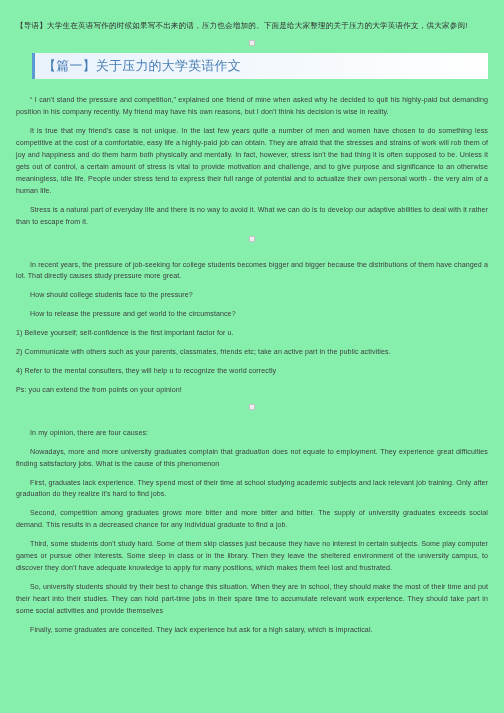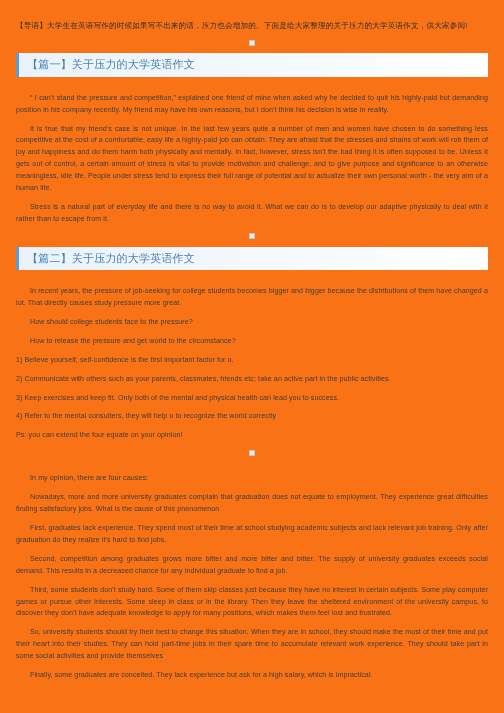--- a/index.html
+++ b/index.html
@@ -12,21 +12,21 @@
     height: 713px;
     font-family: "Liberation Sans", "DejaVu Sans", sans-serif;
     color: #3a3a3a;
     overflow: hidden;
   }
   .page {
     width: 504px;
     height: 713px;
     box-sizing: border-box;
     padding: 20px 16px 6px 16px;
-    background: #f97316;
+    background: #86efac;
     position: relative;
   }
   .intro {
     font-size: 7.6px;
     line-height: 1.62;
     color: #2f2f2f;
     margin: 0 0 3px 0;
     text-align: justify;
     letter-spacing: 0.15px;
   }
@@ -43,22 +43,22 @@
     width: 4px;
     height: 4px;
     border: 1px solid #c4c4c4;
     background: #eeeeee;
     vertical-align: middle;
   }
   .section-head {
     background: linear-gradient(to right, #e9f2fb 0%, #f4f9fd 55%, #ffffff 100%);
     border-left: 3px solid #5b9bd5;
     padding: 4px 0 4px 8px;
-    margin: 0 0 6px 0;
-    font-size: 11px;
+    margin: 0 0 6px 16px;
+    font-size: 13px;
     color: #4a7fb5;
     line-height: 1.4;
     letter-spacing: 0.2px;
   }
   .section-body {
     margin: 16px 0 4px 0;
   }
   p.para {
     font-size: 7.1px;
     line-height: 1.68;
@@ -79,35 +79,33 @@
 <div class="page">
 
   <p class="intro">【导语】大学生在英语写作的时候如果写不出来的话，压力也会增加的。下面是给大家整理的关于压力的大学英语作文，供大家参阅!</p>
 
   <div class="sep"><span></span></div>
 
   <div class="section-head">【篇一】关于压力的大学英语作文</div>
   <div class="section-body">
     <p class="para">“ I can't stand the pressure and competition,” explained one friend of mine when asked why he decided to quit his highly-paid but demanding position in his company recently. My friend may have his own reasons, but I don't think his decision is wise in reality.</p>
     <p class="para">It is true that my friend's case is not unique. In the last few years quite a number of men and women have chosen to do something less competitive at the cost of a comfortable, easy life a highly-paid job can obtain. They are afraid that the stresses and strains of work will rob them of joy and happiness and do them harm both physically and mentally. In fact, however, stress isn't the bad thing it is often supposed to be. Unless it gets out of control, a certain amount of stress is vital to provide motivation and challenge, and to give purpose and significance to an otherwise meaningless, idle life. People under stress tend to express their full range of potential and to actualize their own personal worth - the very aim of a human life.</p>
-    <p class="para">Stress is a natural part of everyday life and there is no way to avoid it. What we can do is to develop our adaptive physically to deal with it rather than to escape from it.</p>
+    <p class="para">Stress is a natural part of everyday life and there is no way to avoid it. What we can do is to develop our adaptive abilities to deal with it rather than to escape from it.</p>
   </div>
 
   <div class="sep"><span></span></div>
 
-  <div class="section-head">【篇二】关于压力的大学英语作文</div>
   <div class="section-body">
     <p class="para">In recent years, the pressure of job-seeking for college students becomes bigger and bigger because the distributions of them have changed a lot. That directly causes study pressure more great.</p>
     <p class="para">How should college students face to the pressure?</p>
     <p class="para">How to release the pressure and get world to the circumstance?</p>
     <p class="para listitem">1) Believe yourself; self-confidence is the first important factor for u.</p>
     <p class="para listitem">2) Communicate with others such as your parents, classmates, friends etc; take an active part in the public activities.</p>
-    <p class="para listitem">3) Keep exercises and keep fit. Only both of the mental and physical health can lead you to success.</p>
     <p class="para listitem">4) Refer to the mental consulters, they will help u to recognize the world correctly</p>
-    <p class="para listitem">Ps: you can extend the four equate on your opinion!</p>
+    <p class="para listitem">Ps: you can extend the from points on your opinion!</p>
   </div>
 
   <div class="sep"><span></span></div>
 
   <div class="section-body">
     <p class="para">In my opinion, there are four causes:</p>
     <p class="para">Nowadays, more and more university graduates complain that graduation does not equate to employment. They experience great difficulties finding satisfactory jobs. What is the cause of this phenomenon</p>
     <p class="para">First, graduates lack experience. They spend most of their time at school studying academic subjects and lack relevant job training. Only after graduation do they realize it's hard to find jobs.</p>
     <p class="para">Second, competition among graduates grows more bitter and more bitter and bitter. The supply of university graduates exceeds social demand. This results in a decreased chance for any individual graduate to find a job.</p>
     <p class="para">Third, some students don't study hard. Some of them skip classes just because they have no interest in certain subjects. Some play computer games or pursue other interests. Some sleep in class or in the library. Then they leave the sheltered environment of the university campus, to discover they don't have adequate knowledge to apply for many positions, which makes them feel lost and frustrated.</p>

